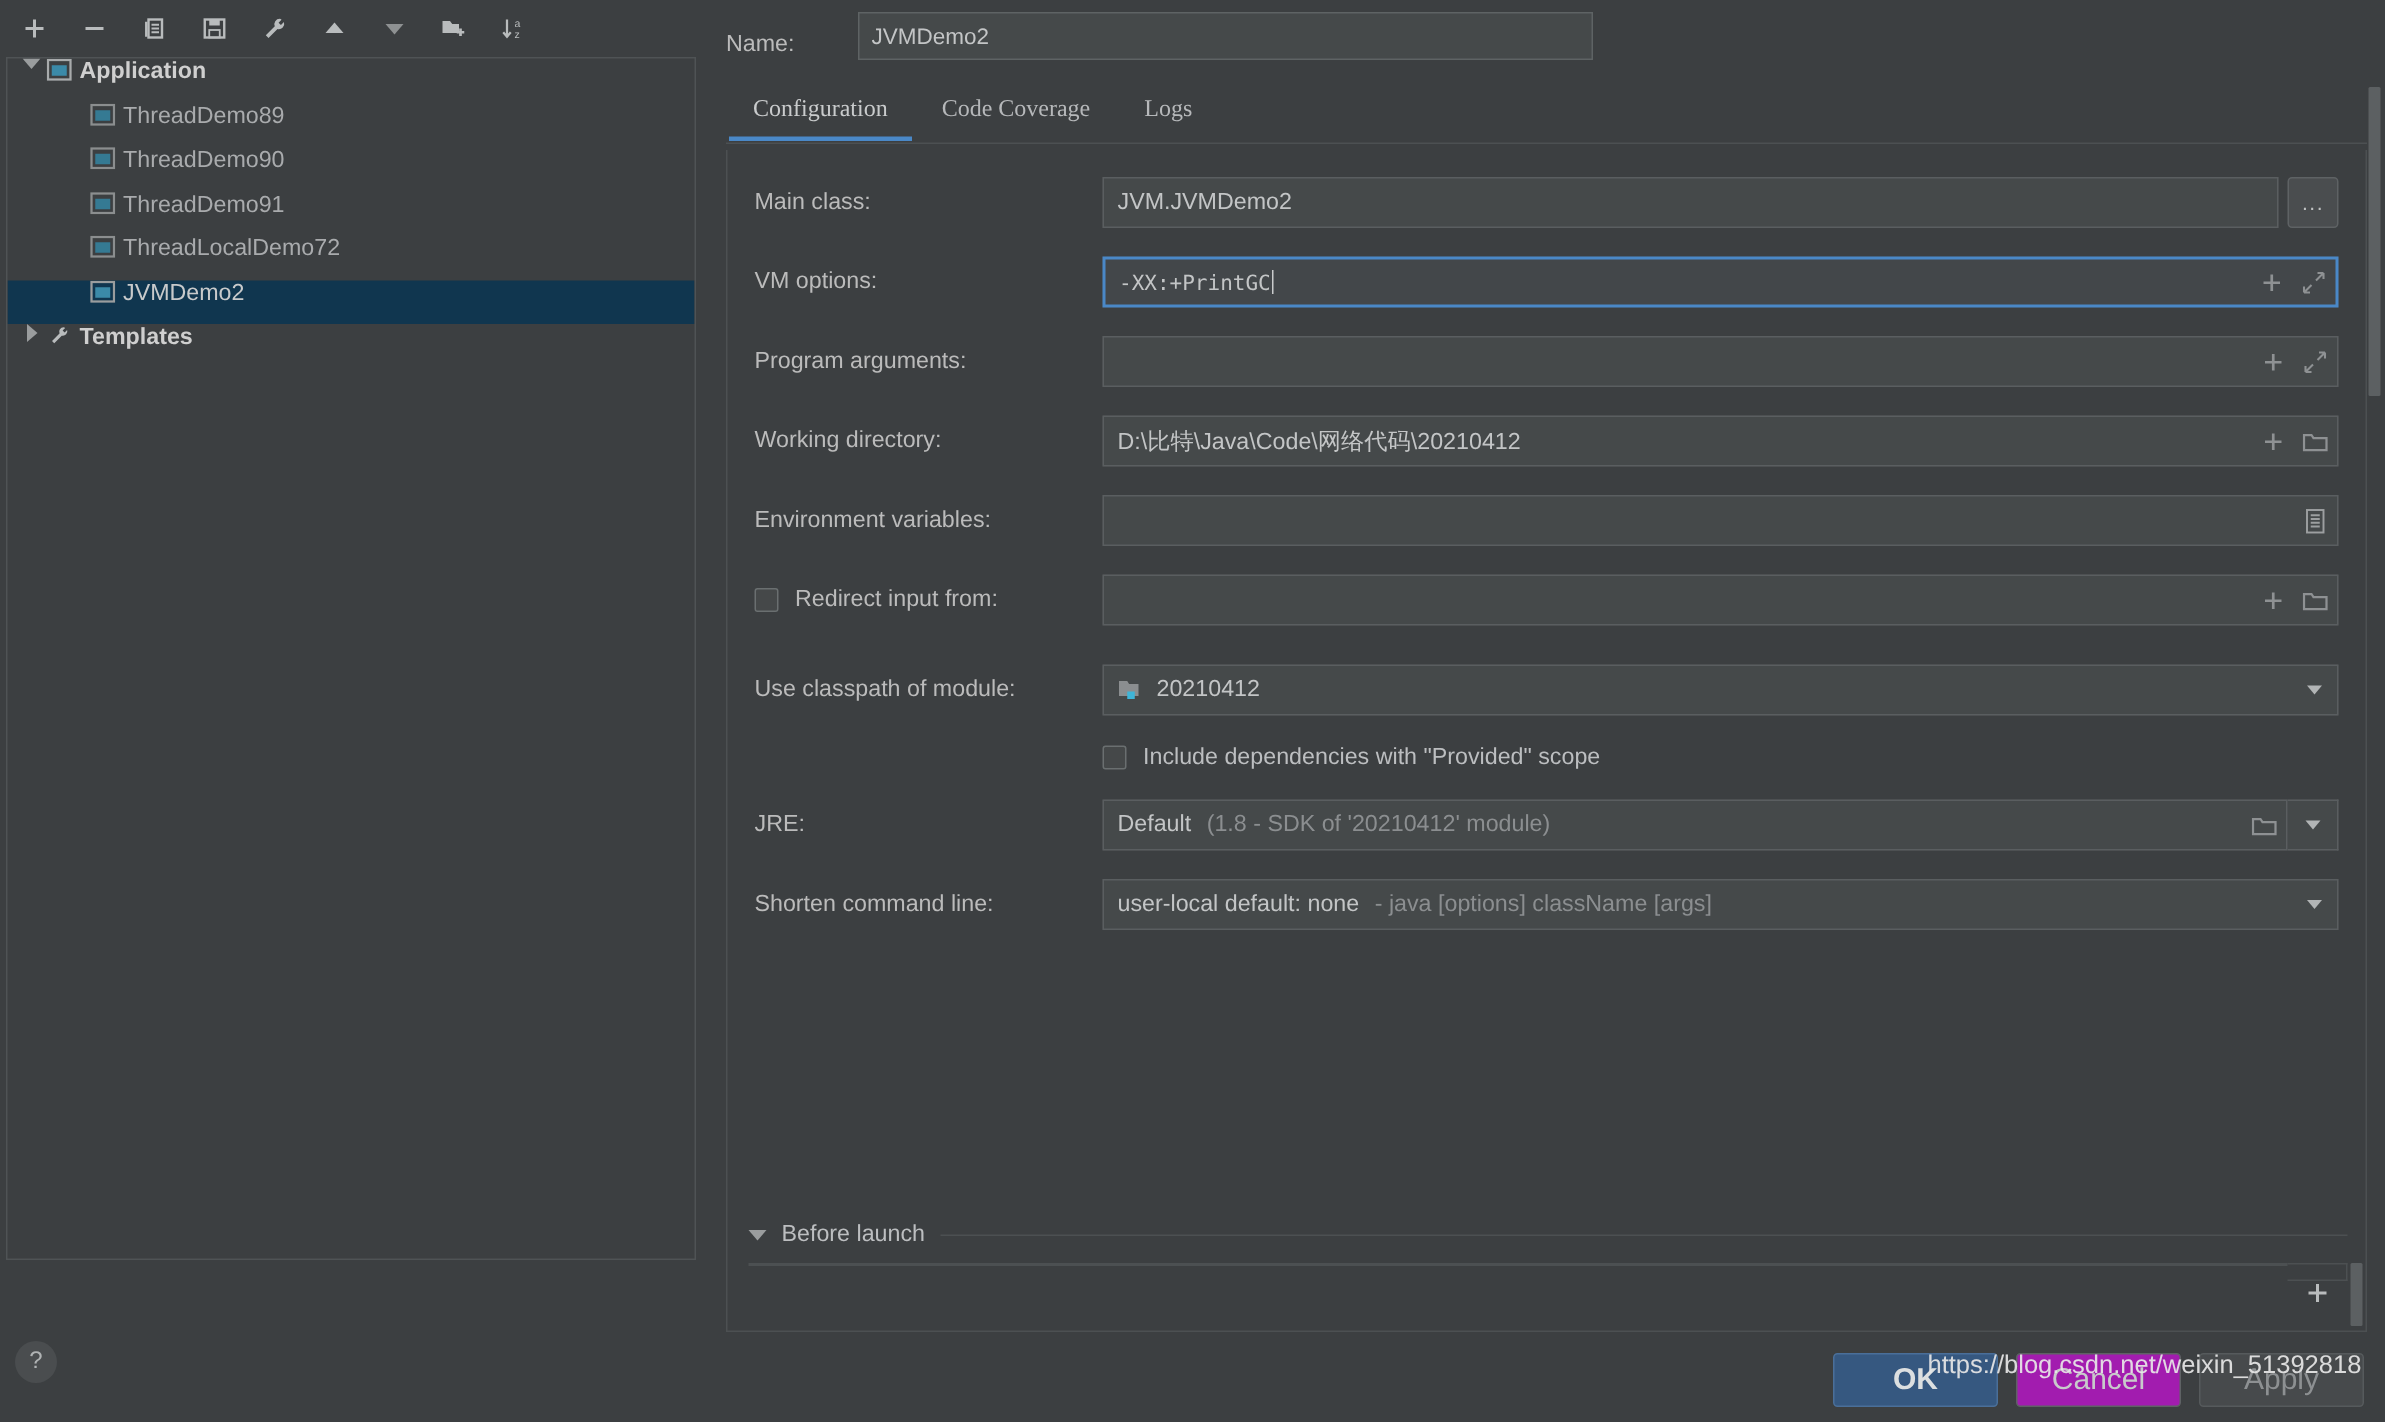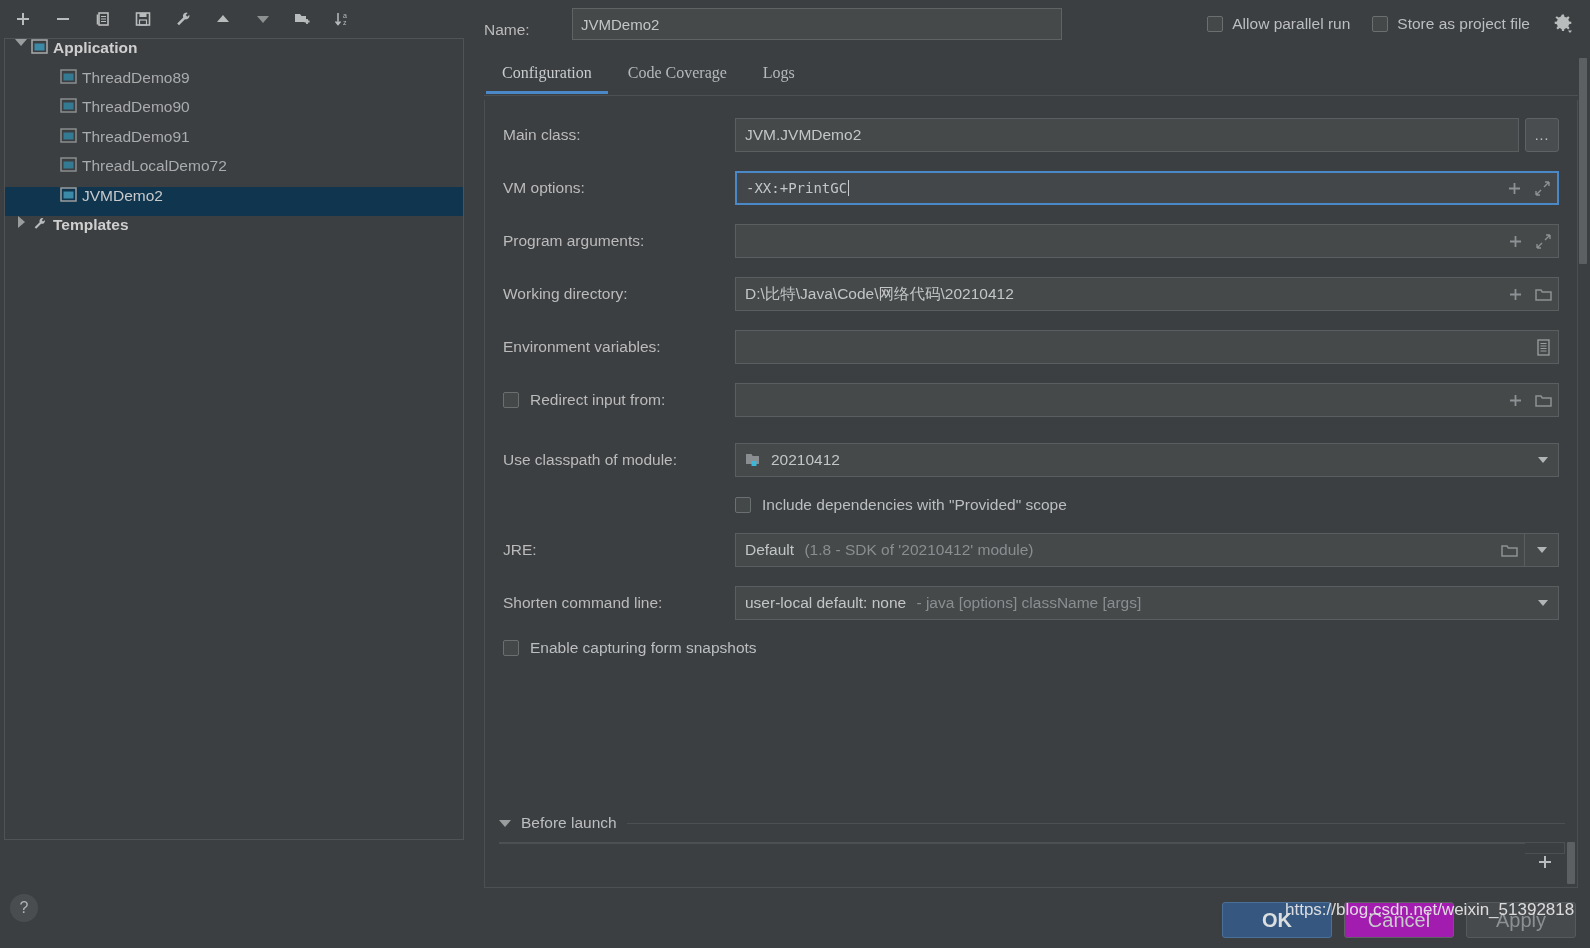--- a/index.html
+++ b/index.html
@@ -328,37 +328,20 @@
   </div>
 
   <div id="help-btn">?</div>
 </div>
 
 <div id="right-panel">
 
   <div id="name-row">
     <span id="name-label">Name:</span>
     <input id="name-input" type="text" value="JVMDemo2" style="">
-    <div id="name-right">
-      <label class="cb-wrap">
-        <span class="cb"></span>
-        <span class="cb-label">Allow parallel run</span>
-      </label>
-      <label class="cb-wrap">
-        <span class="cb"></span>
-        <span class="cb-label">Store as project file</span>
-      </label>
-      <span id="gear-icon">
-        <svg width="22" height="22" viewBox="0 0 22 22">
-          <path d="M11 6.3a4.7 4.7 0 1 0 0 9.4 4.7 4.7 0 0 0 0-9.4zm0 6.9a2.2 2.2 0 1 1 0-4.4 2.2 2.2 0 0 1 0 4.4z" fill="#b9bcbd"></path>
-          <path d="M10 1.5h2l.4 2.2 2 .8 1.8-1.3 1.4 1.4-1.3 1.8.8 2 2.2.4v2l-2.2.4-.8 2 1.3 1.8-1.4 1.4-1.8-1.3-2 .8-.4 2.2h-2l-.4-2.2-2-.8-1.8 1.3-1.4-1.4 1.3-1.8-.8-2-2.2-.4v-2l2.2-.4.8-2L3.4 4.6l1.4-1.4 1.8 1.3 2-.8z" fill="#b9bcbd"></path>
-          <path d="M16 17.5l2 2.5 2-2.5z" fill="#b9bcbd"></path>
-        </svg>
-      </span>
-    </div>
   </div>
 
   <div id="tabs-wrap">
     <div id="tabs">
       <div class="tab active">Configuration</div>
       <div class="tab">Code Coverage</div>
       <div class="tab">Logs</div>
     </div>
     <div id="tab-sep"></div>
   </div>
@@ -517,24 +500,20 @@
           <span class="field-text">
             <span>user-local default: none</span>
             <span class="muted" style="margin-left:6px;">- java [options] className [args]</span>
           </span>
           <span class="caret-wrap">
               <span class="caret-down"></span>
             </span>
         </div>
       </div>
 
-      <div class="cbrow">
-        <span class="cb"></span>
-        <span class="cb-label2">Enable capturing form snapshots</span>
-      </div>
 
     </div>
 
     <div id="before-launch">
       <div id="bl-header">
         <span class="tri-down2"></span>
         <span id="bl-title">Before launch</span>
         <span id="bl-line"></span>
       </div>
       <div id="bl-body">

